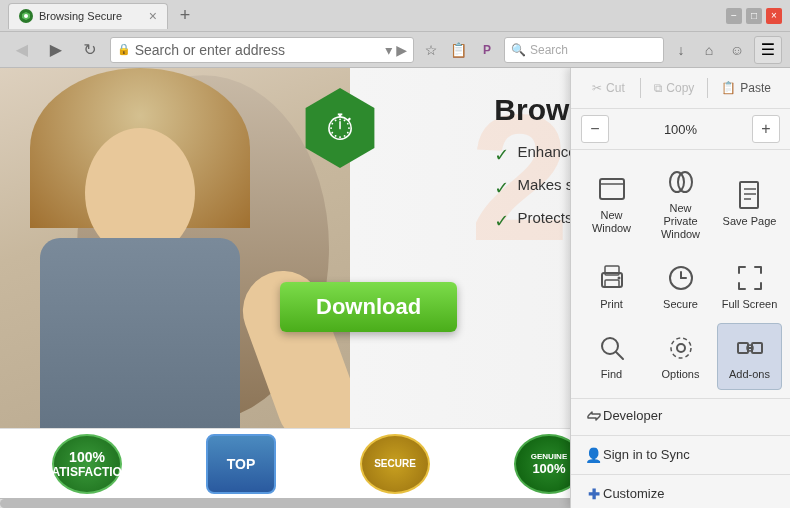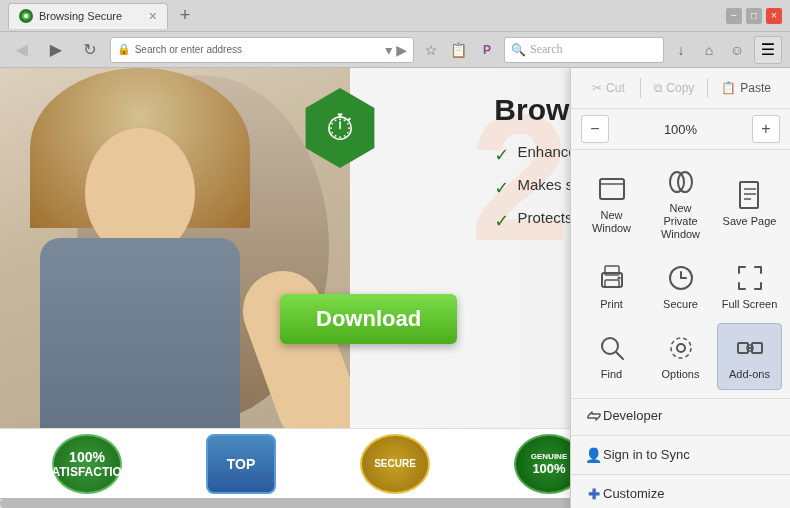--- a/index.html
+++ b/index.html
@@ -33,21 +33,21 @@
       height: 36px; background: #d6d6d6; display: flex; align-items: center;
       padding: 0 8px; gap: 6px; border-bottom: 1px solid #bbb; flex-shrink: 0;
     }
     .nav-btn { width: 28px; height: 28px; display: flex; align-items: center; justify-content: center; cursor: pointer; color: #666; font-size: 16px; border-radius: 3px; }
     .nav-btn.disabled { color: #bbb; cursor: default; }
     .address-bar {
       flex: 1; height: 26px; background: white; border: 1px solid #bbb; border-radius: 3px;
       display: flex; align-items: center; padding: 0 6px; font-size: 12px; color: #666;
     }
     .address-bar-lock { margin-right: 4px; color: #888; font-size: 11px; }
-    .address-bar-text { flex: 1; color: #666; font-size: 10px; }
+    .address-bar-text { flex: 1; color: #666; font-size: 14px; }
     .address-bar-icons { display: flex; gap: 4px; align-items: center; color: #888; font-size: 14px; }
     .search-bar {
       width: 160px; height: 26px; background: white; border: 1px solid #bbb; border-radius: 3px;
       display: flex; align-items: center; padding: 0 6px; font-size: 12px; color: #aaa;
     }
     .search-icon-small { margin-right: 4px; font-size: 12px; color: #aaa; }
     .toolbar-icon { width: 22px; height: 22px; display: flex; align-items: center; justify-content: center; cursor: pointer; color: #666; font-size: 14px; }
     .hamburger-btn { width: 28px; height: 28px; display: flex; align-items: center; justify-content: center; cursor: pointer; background: #e0e0e0; border: 1px solid #bbb; border-radius: 3px; }
 
     
@@ -234,21 +234,21 @@
         <span>▶</span>
       </div>
     </div>
 
     <div class="toolbar-icon">☆</div>
     <div class="toolbar-icon">📋</div>
     <div class="toolbar-icon" style="font-size:12px;font-weight:bold;color:#8b4a8b;">P</div>
 
     <div class="search-bar">
       <span class="search-icon-small">🔍</span>
-      <span style="font-size:12px;color:#aaa;font-family:Liberation Serif, serif;">Search</span>
+      <span style="font-size:12px;color:#aaa;">Search</span>
     </div>
 
     <div class="toolbar-icon">↓</div>
     <div class="toolbar-icon">⌂</div>
     <div class="toolbar-icon">☺</div>
     <div class="hamburger-btn">
       <span>☰</span>
     </div>
   </div>
 
@@ -289,21 +289,21 @@
               <span class="checkmark">✓</span>
               <span>Makes surfing secure</span>
             </li>
             <li>
               <span class="checkmark">✓</span>
               <span>Protects you</span>
             </li>
           </ul>
         </div>
 
-        <div class="download-btn" style="position:absolute;bottom:84px;left:280px;background:linear-gradient(to bottom,#7cdc4a,#4aad1a);color:white;font-size:22px;font-weight:bold;padding:12px 36px;border-radius:6px;cursor:pointer;box-shadow:0 3px 8px rgba(0,0,0,0.3);margin-top:46px;">
+        <div class="download-btn" style="position:absolute;bottom:96px;left:280px;background:linear-gradient(to bottom,#7cdc4a,#4aad1a);color:white;font-size:22px;font-weight:bold;padding:12px 36px;border-radius:6px;cursor:pointer;box-shadow:0 3px 8px rgba(0,0,0,0.3);margin-top:46px;">
           <span>Download</span>
         </div>
 
       </div>
 
       <div class="badges-bar">
         <div class="badge badge-green">
           <div style="font-size:14px;font-weight:bold;">100%</div>
           <div style="font-size:12px;">SATISFACTION</div>
         </div>

